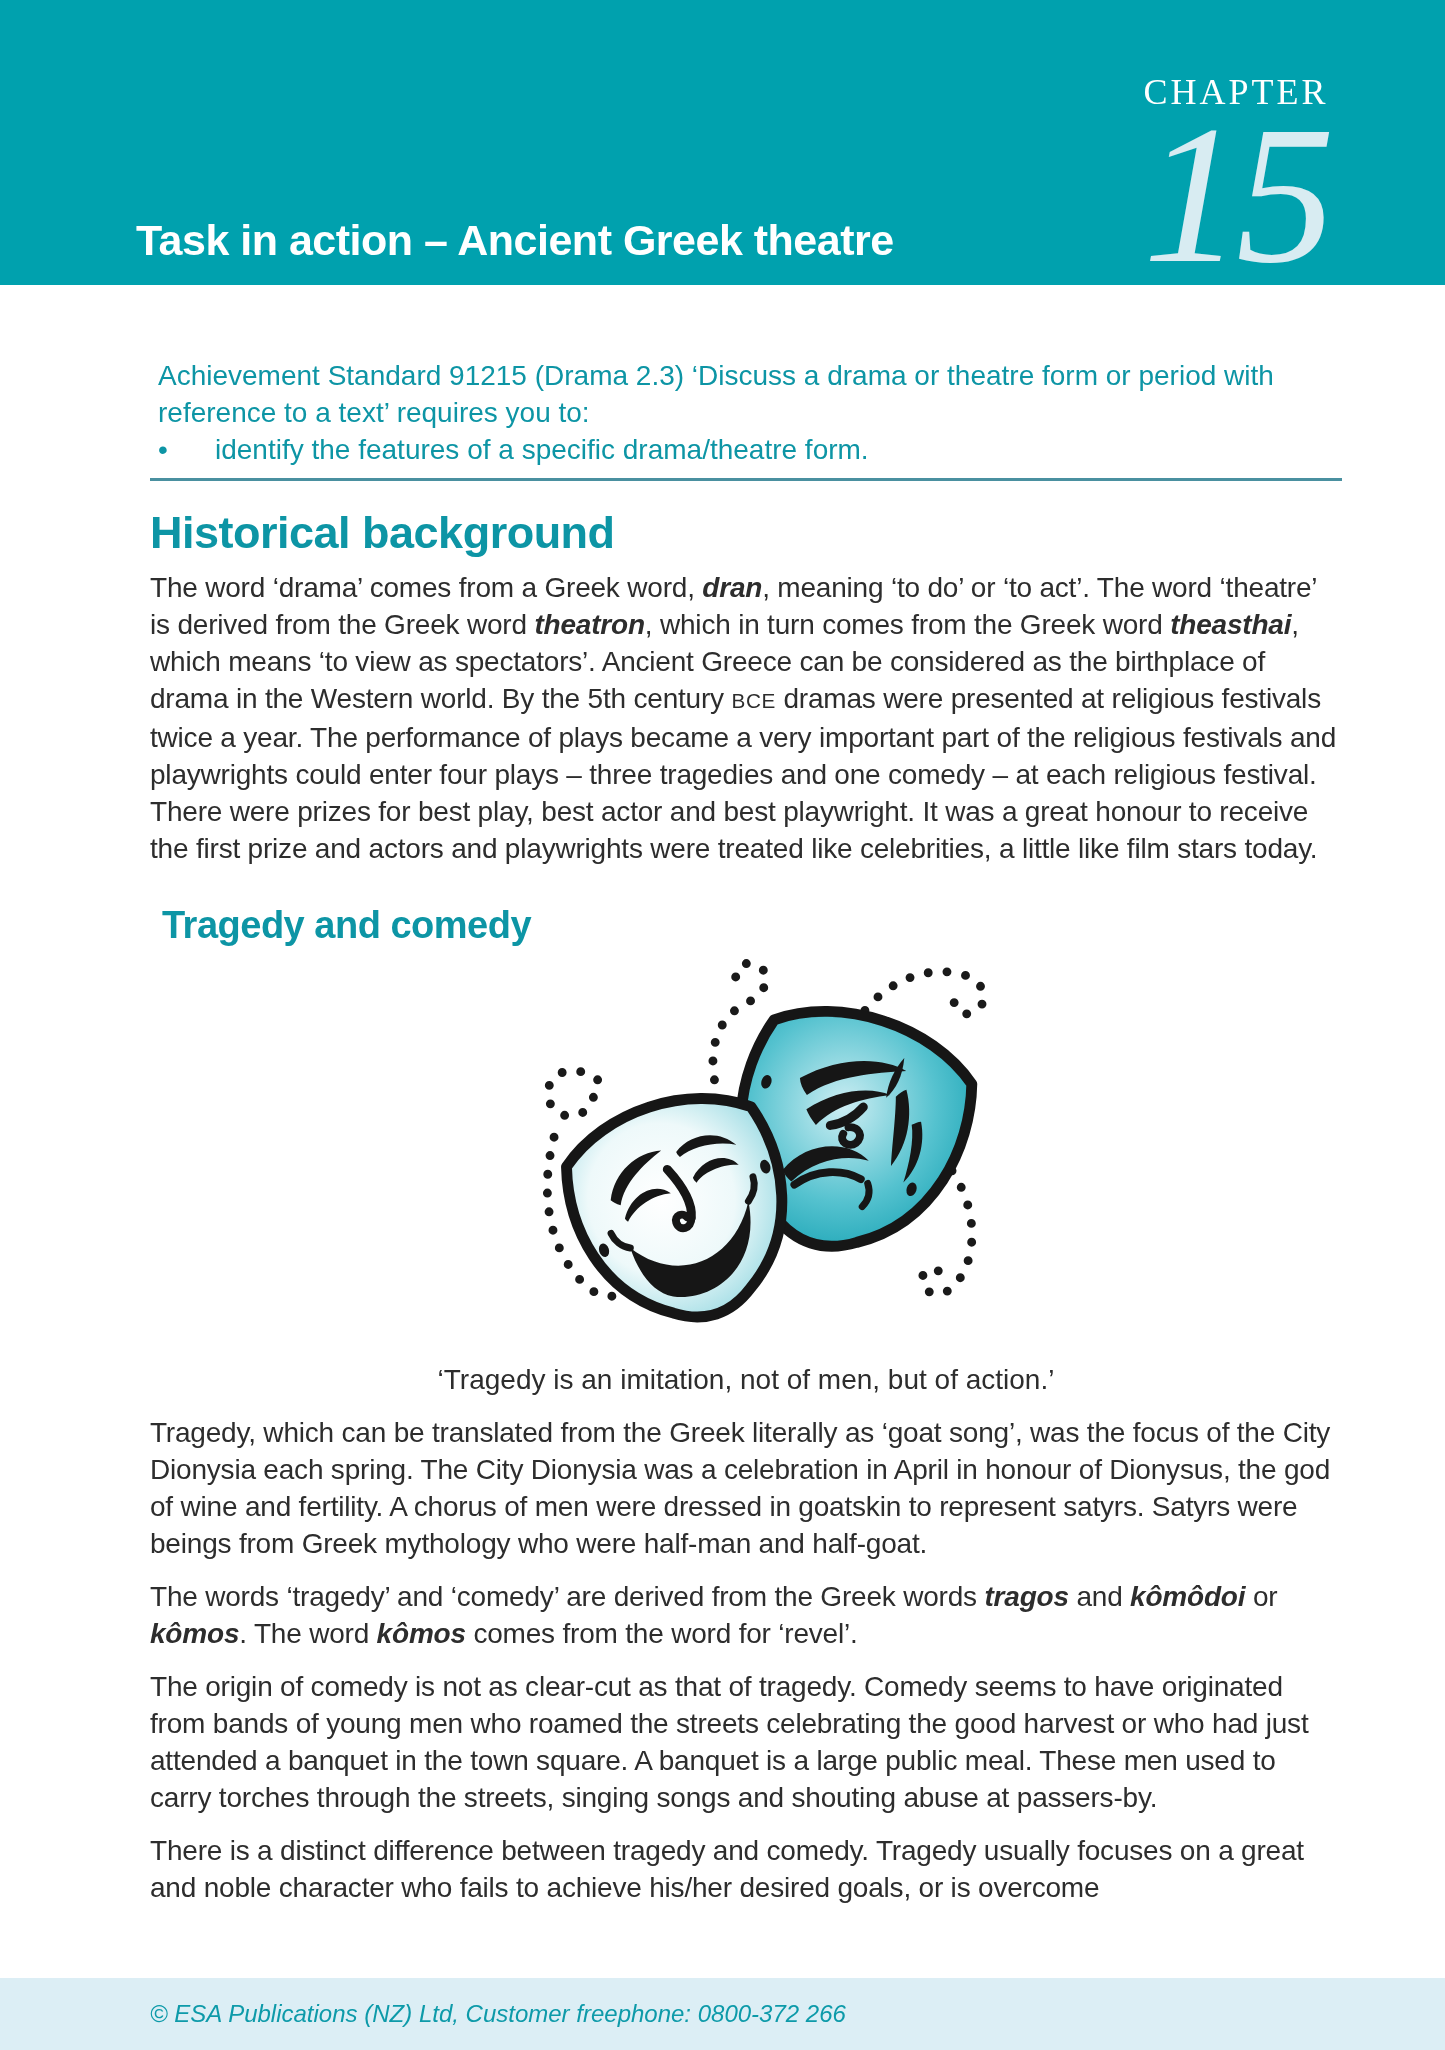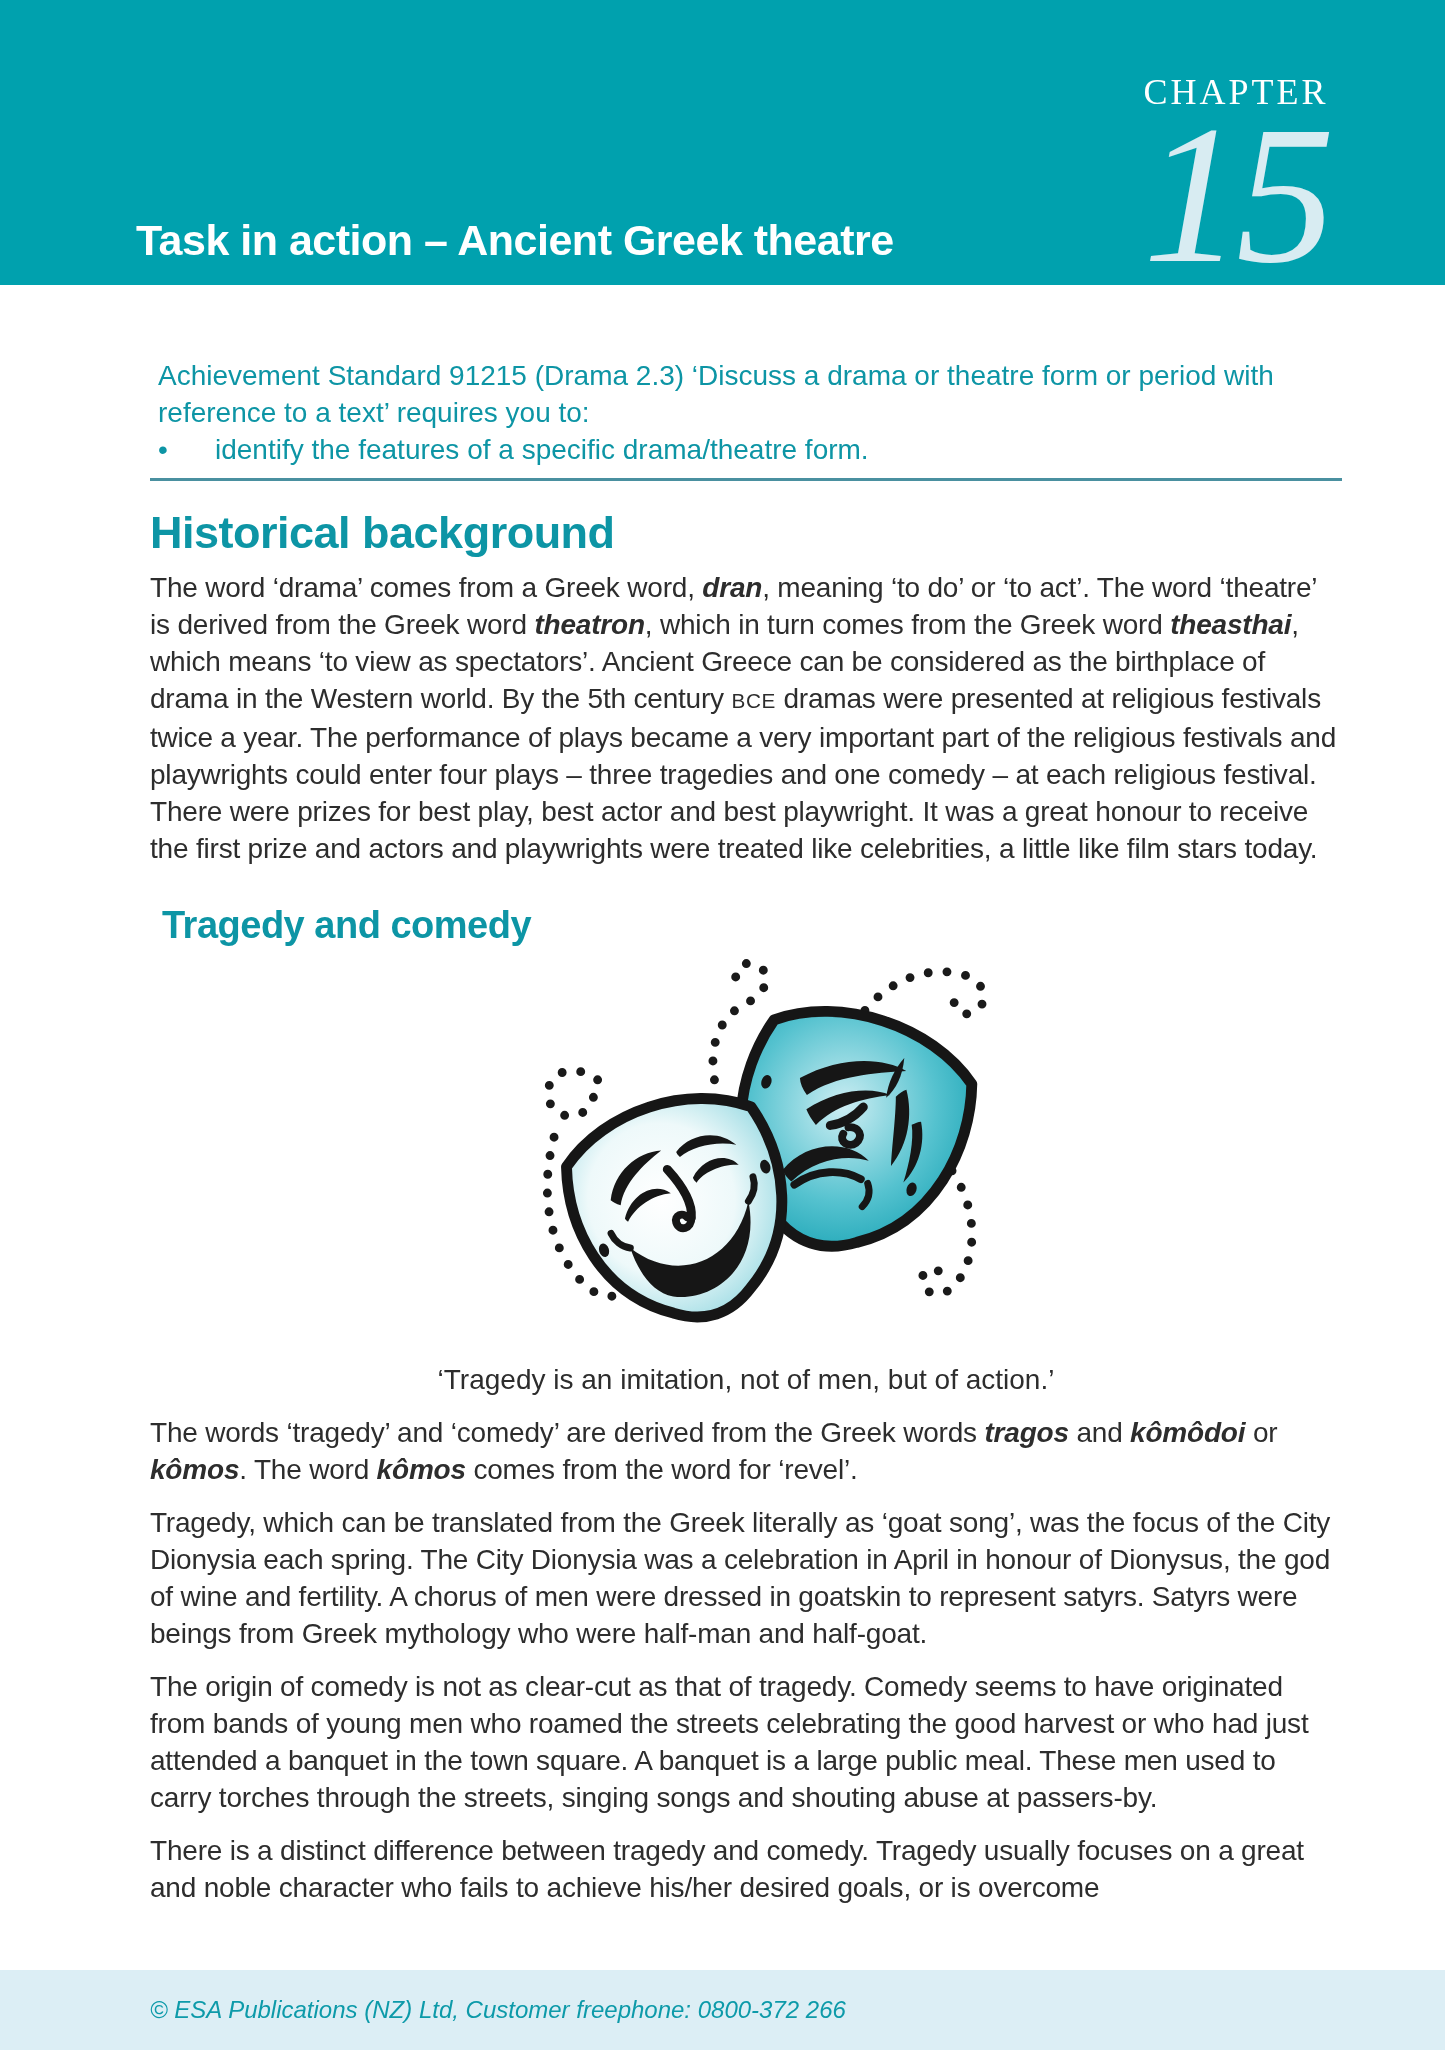--- a/index.html
+++ b/index.html
@@ -61,21 +61,21 @@
   
   .masks-figure {
     margin:12px 0 0; height:396px;
     display:flex; justify-content:center; align-items:center;
     transform:translateX(12px);
   }
   .quote { margin:6px 0 0; text-align:center; font-size:28px; line-height:37px; }
 
   
   .footer {
-    position:absolute; left:0; right:0; bottom:0; height:80px;
+    position:absolute; left:0; right:0; bottom:0; height:72px;
     background:#dceef5; display:flex; align-items:center;
   }
   .footer p {
     margin:0 0 0 150px; font-style:italic;
     color:#0d9aa9; font-size:24px;
   }
 </style>
 </head>
 <body>
 
@@ -170,22 +170,22 @@
             <path d="M 66,18 C 74,12 78,4 78,-4" fill="none" stroke="#161616" stroke-width="7" stroke-linecap="round"></path>
 
             <ellipse cx="-88" cy="20" rx="5" ry="7" fill="#161616"></ellipse>
             <ellipse cx="93" cy="-10" rx="5" ry="7" fill="#161616"></ellipse>
           </g>
         </svg>
       </figure>
 
       <p class="quote">‘Tragedy is an imitation, not of men, but of action.’</p>
 
+      <p class="body-para"><span>Tragedy, which can be translated from the Greek literally as ‘goat song’, was the focus of the City Dionysia each spring. The City Dionysia was a celebration in April in honour of Dionysus, the god of wine and fertility. A chorus of men were dressed in goatskin to represent satyrs. Satyrs were beings from Greek mythology who were half-man and half-goat.</span></p>
       <p class="body-para"><span>The words ‘tragedy’ and ‘comedy’ are derived from the Greek words </span><span class="i">tragos</span><span> and </span><span class="i">kômôdoi</span><span> or </span><span class="i">kômos</span><span>. The word </span><span class="i">kômos</span><span> comes from the word for ‘revel’.</span></p>
-      <p class="body-para"><span>Tragedy, which can be translated from the Greek literally as ‘goat song’, was the focus of the City Dionysia each spring. The City Dionysia was a celebration in April in honour of Dionysus, the god of wine and fertility. A chorus of men were dressed in goatskin to represent satyrs. Satyrs were beings from Greek mythology who were half-man and half-goat.</span></p>
       <p class="body-para"><span>The origin of comedy is not as clear-cut as that of tragedy. Comedy seems to have originated from bands of young men who roamed the streets celebrating the good harvest or who had just attended a banquet in the town square. A banquet is a large public meal. These men used to carry torches through the streets, singing songs and shouting abuse at passers-by.</span></p>
       <p class="body-para"><span>There is a distinct difference between tragedy and comedy. Tragedy usually focuses on a great and noble character who fails to achieve his/her desired goals, or is overcome</span></p>
     </section>
   </div>
 
   <footer class="footer">
     <p>© ESA Publications (NZ) Ltd, Customer freephone: 0800-372 266</p>
   </footer>
 
 </div>

